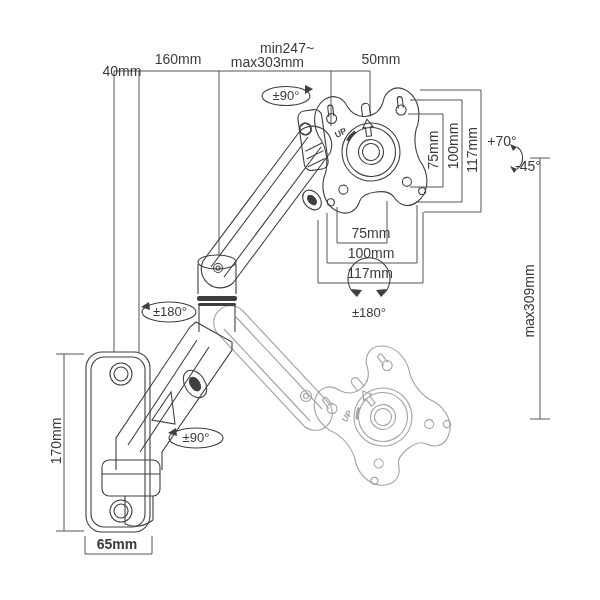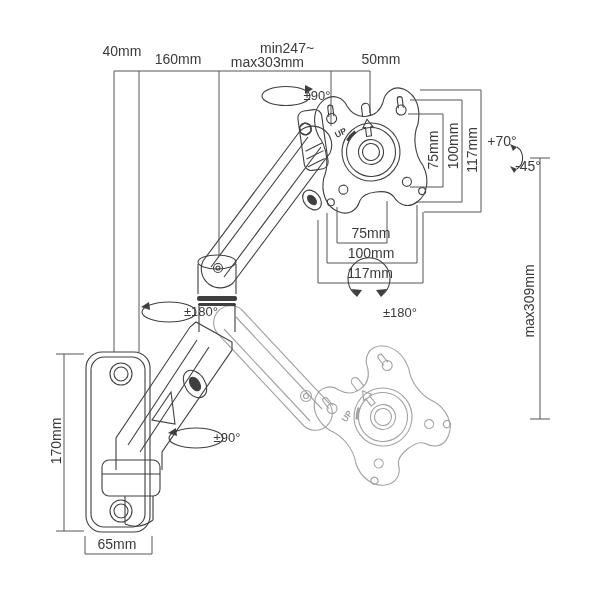--- a/index.html
+++ b/index.html
@@ -1,20 +1,20 @@
 <!DOCTYPE html>
 <html><head>
 <meta charset="utf-8">
 <style>
   html,body{margin:0;padding:0;background:#fff;}
   #stage{position:relative;width:600px;height:600px;background:#fff;overflow:hidden;
          font-family:"Liberation Sans","DejaVu Sans",sans-serif;color:#3a3a3a;}
   #art{position:absolute;left:0;top:0;}
   .lbl{position:absolute;font-size:14px;line-height:14px;color:#3a3a3a;text-align:center;white-space:pre;}
-  .sm{font-size:13px;padding-left:31px;}
+  .sm{font-size:13px;}
   .vlabel{transform:rotate(-90deg);transform-origin:center center;}
   .left{text-align:left;}
 </style>
 </head>
 <body>
 
 <div id="stage">
 
 <svg id="art" width="600" height="600" viewBox="0 0 600 600">
 
@@ -132,21 +132,21 @@
     <polygon points="176,428 168,433 177,436" fill="#3f3f3f" stroke="none"></polygon>
     <path d="M381,296 A21,21 0 1 0 357,296"></path>
     <polygon points="381,297 387,289 376,290" fill="#3f3f3f" stroke="none"></polygon>
     <polygon points="357,297 351,289 362,290" fill="#3f3f3f" stroke="none"></polygon>
     <path d="M517,147 A12,13 0 0 1 517,169"></path>
     <polygon points="517,147 510,144 513,151" fill="#3f3f3f" stroke="none"></polygon>
     <polygon points="517,169 510,166 514,173" fill="#3f3f3f" stroke="none"></polygon>
   </g>
 </svg>
 
-  <div class="lbl" style="left:98px;top:44px;width:48px;">40mm</div>
+  <div class="lbl" style="left:98px;top:64px;width:48px;">40mm</div>
   <div class="lbl" style="left:152px;top:52px;width:52px;">160mm</div>
   <div class="lbl left" style="left:239px;top:41px;width:80px;margin-left:21px;">min247~</div>
   <div class="lbl left" style="left:224px;top:55px;width:80px;text-align:right;">max303mm</div>
   <div class="lbl" style="left:327px;top:52px;width:46px;margin-left:31px;">50mm</div>
   <div class="lbl sm" style="left:262px;top:89px;width:48px;">±90°</div>
 
   <div class="lbl vlabel" style="left:403px;top:143px;width:60px;">75mm</div>
   <div class="lbl vlabel" style="left:423px;top:139px;width:60px;">100mm</div>
   <div class="lbl vlabel" style="left:442px;top:143px;width:60px;">117mm</div>
 
@@ -156,15 +156,15 @@
   <div class="lbl" style="left:341px;top:226px;width:60px;">75mm</div>
   <div class="lbl" style="left:336px;top:246px;width:70px;">100mm</div>
   <div class="lbl" style="left:335px;top:266px;width:70px;">117mm</div>
 
   <div class="lbl sm" style="left:140px;top:305px;width:60px;">±180°</div>
   <div class="lbl sm" style="left:339px;top:306px;width:60px;">±180°</div>
   <div class="lbl vlabel" style="left:479px;top:294px;width:100px;">max309mm</div>
   <div class="lbl sm" style="left:166px;top:431px;width:60px;">±90°</div>
 
   <div class="lbl vlabel" style="left:16px;top:434px;width:80px;">170mm</div>
-  <div class="lbl" style="left:92px;top:537px;width:50px;">65mm</div>
+  <div class="lbl" style="left:92px;top:537px;width:50px;font-weight:bold;">65mm</div>
 
 </div>
 
 </body></html>

